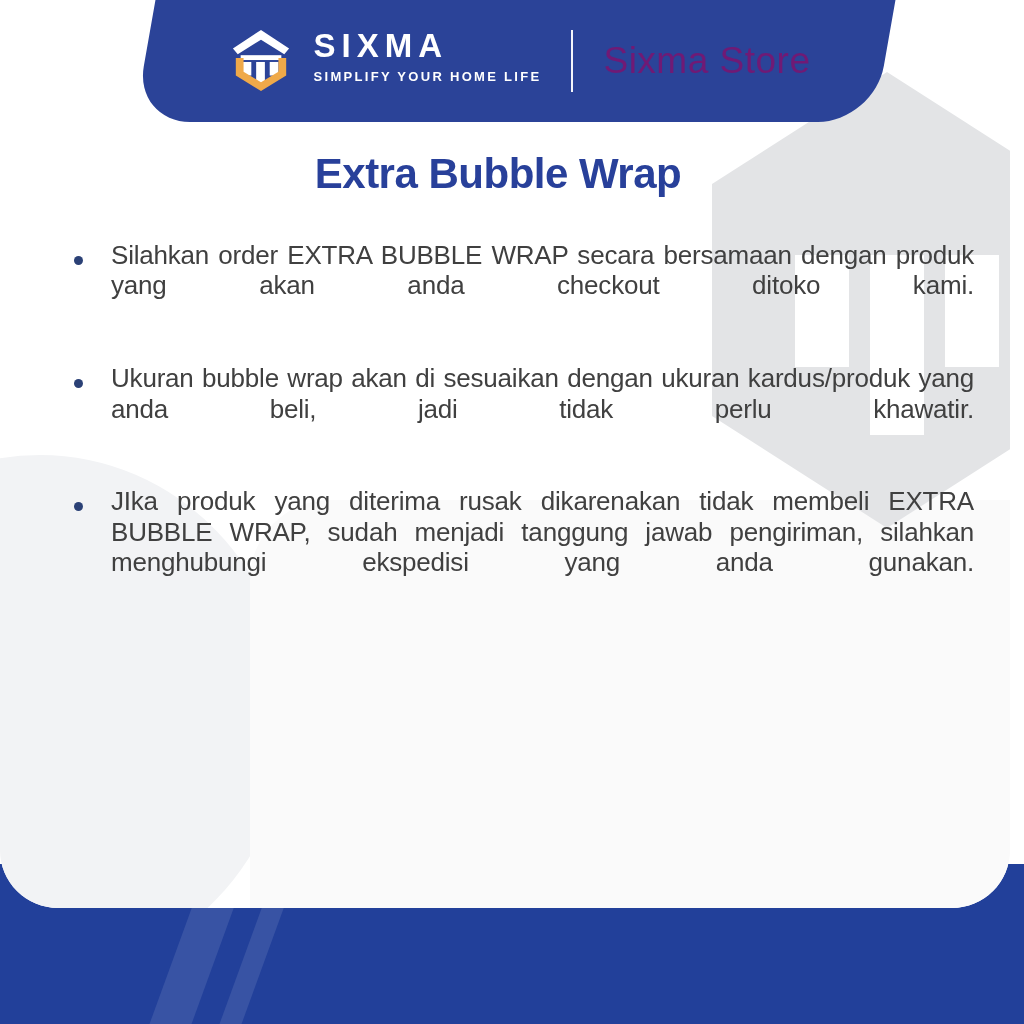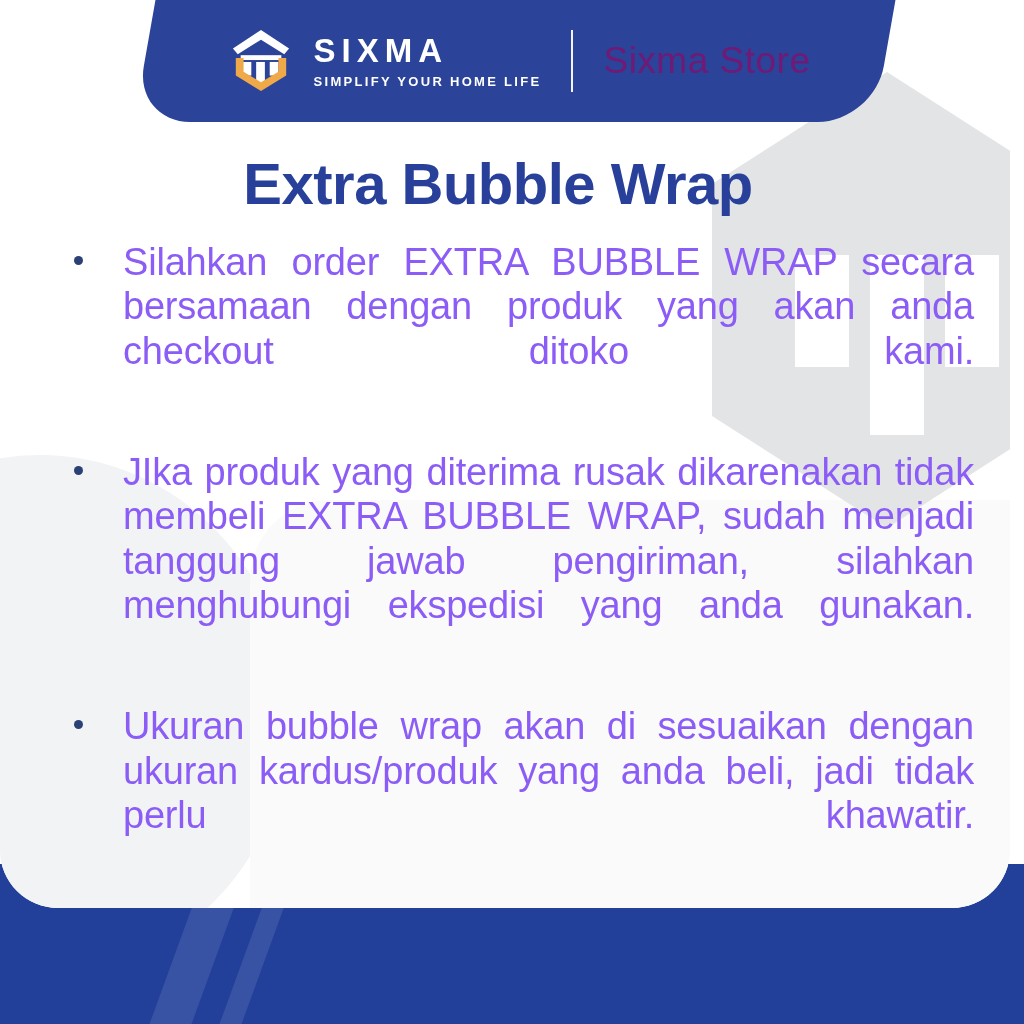--- a/index.html
+++ b/index.html
@@ -103,21 +103,21 @@
     height: 122px;
     display: flex;
     align-items: center;
     justify-content: center;
     gap: 30px;
   }
 
   
   .logo-lockup {
     display: flex;
-    align-items: center;
+    align-items: flex-start;
     gap: 22px;
   }
   .logo-glyph { width: 62px; height: 64px; display: block; }
   .logo-words { display: flex; flex-direction: column; align-items: flex-start; }
   .logo-name {
     color: #ffffff;
     font-weight: bold;
     font-size: 33px;
     letter-spacing: 6px;
     line-height: 1;
@@ -146,21 +146,21 @@
   }
 
   
   .page-title {
     position: absolute;
     left: 0;
     right: 14px;
     top: 150px;
     text-align: center;
     color: #28409a;
-    font-size: 58px;
+    font-size: 42px;
     font-weight: bold;
     letter-spacing: -0.5px;
   }
 
   
   .bullets {
     position: absolute;
     left: 74px;
     top: 240px;
     width: 900px;
@@ -174,27 +174,26 @@
     flex: 0 0 auto;
     width: 9px;
     height: 9px;
     border-radius: 50%;
     background: #2b4176;
     margin-top: 16px;
     margin-right: 28px;
   }
   .bullet-text {
     flex: 1 1 auto;
-    color: #8b5cf6;
-    font-size: 38px;
+    color: #404040;
+    font-size: 26px;
     line-height: 1.17;
     text-align: justify;
     text-justify: inter-word;
     letter-spacing: -0.2px;
-    margin-left: 12px;
   }
   .bullet-text::after {
     content: "";
     display: inline-block;
     width: 100%;
   }
 </style>
 </head>
 <body>
 
@@ -247,24 +246,24 @@
 
     <div class="bullets">
 
       <div class="bullet-row">
         <span class="bullet-dot"></span>
         <span class="bullet-text">Silahkan order EXTRA BUBBLE WRAP secara bersamaan dengan produk yang akan anda checkout ditoko kami.</span>
       </div>
 
       <div class="bullet-row">
         <span class="bullet-dot"></span>
-        <span class="bullet-text">JIka produk yang diterima rusak dikarenakan tidak membeli EXTRA BUBBLE WRAP, sudah menjadi tanggung jawab pengiriman, silahkan menghubungi ekspedisi yang anda gunakan.</span>
+        <span class="bullet-text">Ukuran bubble wrap akan di sesuaikan dengan ukuran kardus/produk yang anda beli, jadi tidak perlu khawatir.</span>
       </div>
 
       <div class="bullet-row">
         <span class="bullet-dot"></span>
-        <span class="bullet-text">Ukuran bubble wrap akan di sesuaikan dengan ukuran kardus/produk yang anda beli, jadi tidak perlu khawatir.</span>
+        <span class="bullet-text">JIka produk yang diterima rusak dikarenakan tidak membeli EXTRA BUBBLE WRAP, sudah menjadi tanggung jawab pengiriman, silahkan menghubungi ekspedisi yang anda gunakan.</span>
       </div>
 
     </div>
   </div>
 
 </div>
 
 </body></html>

